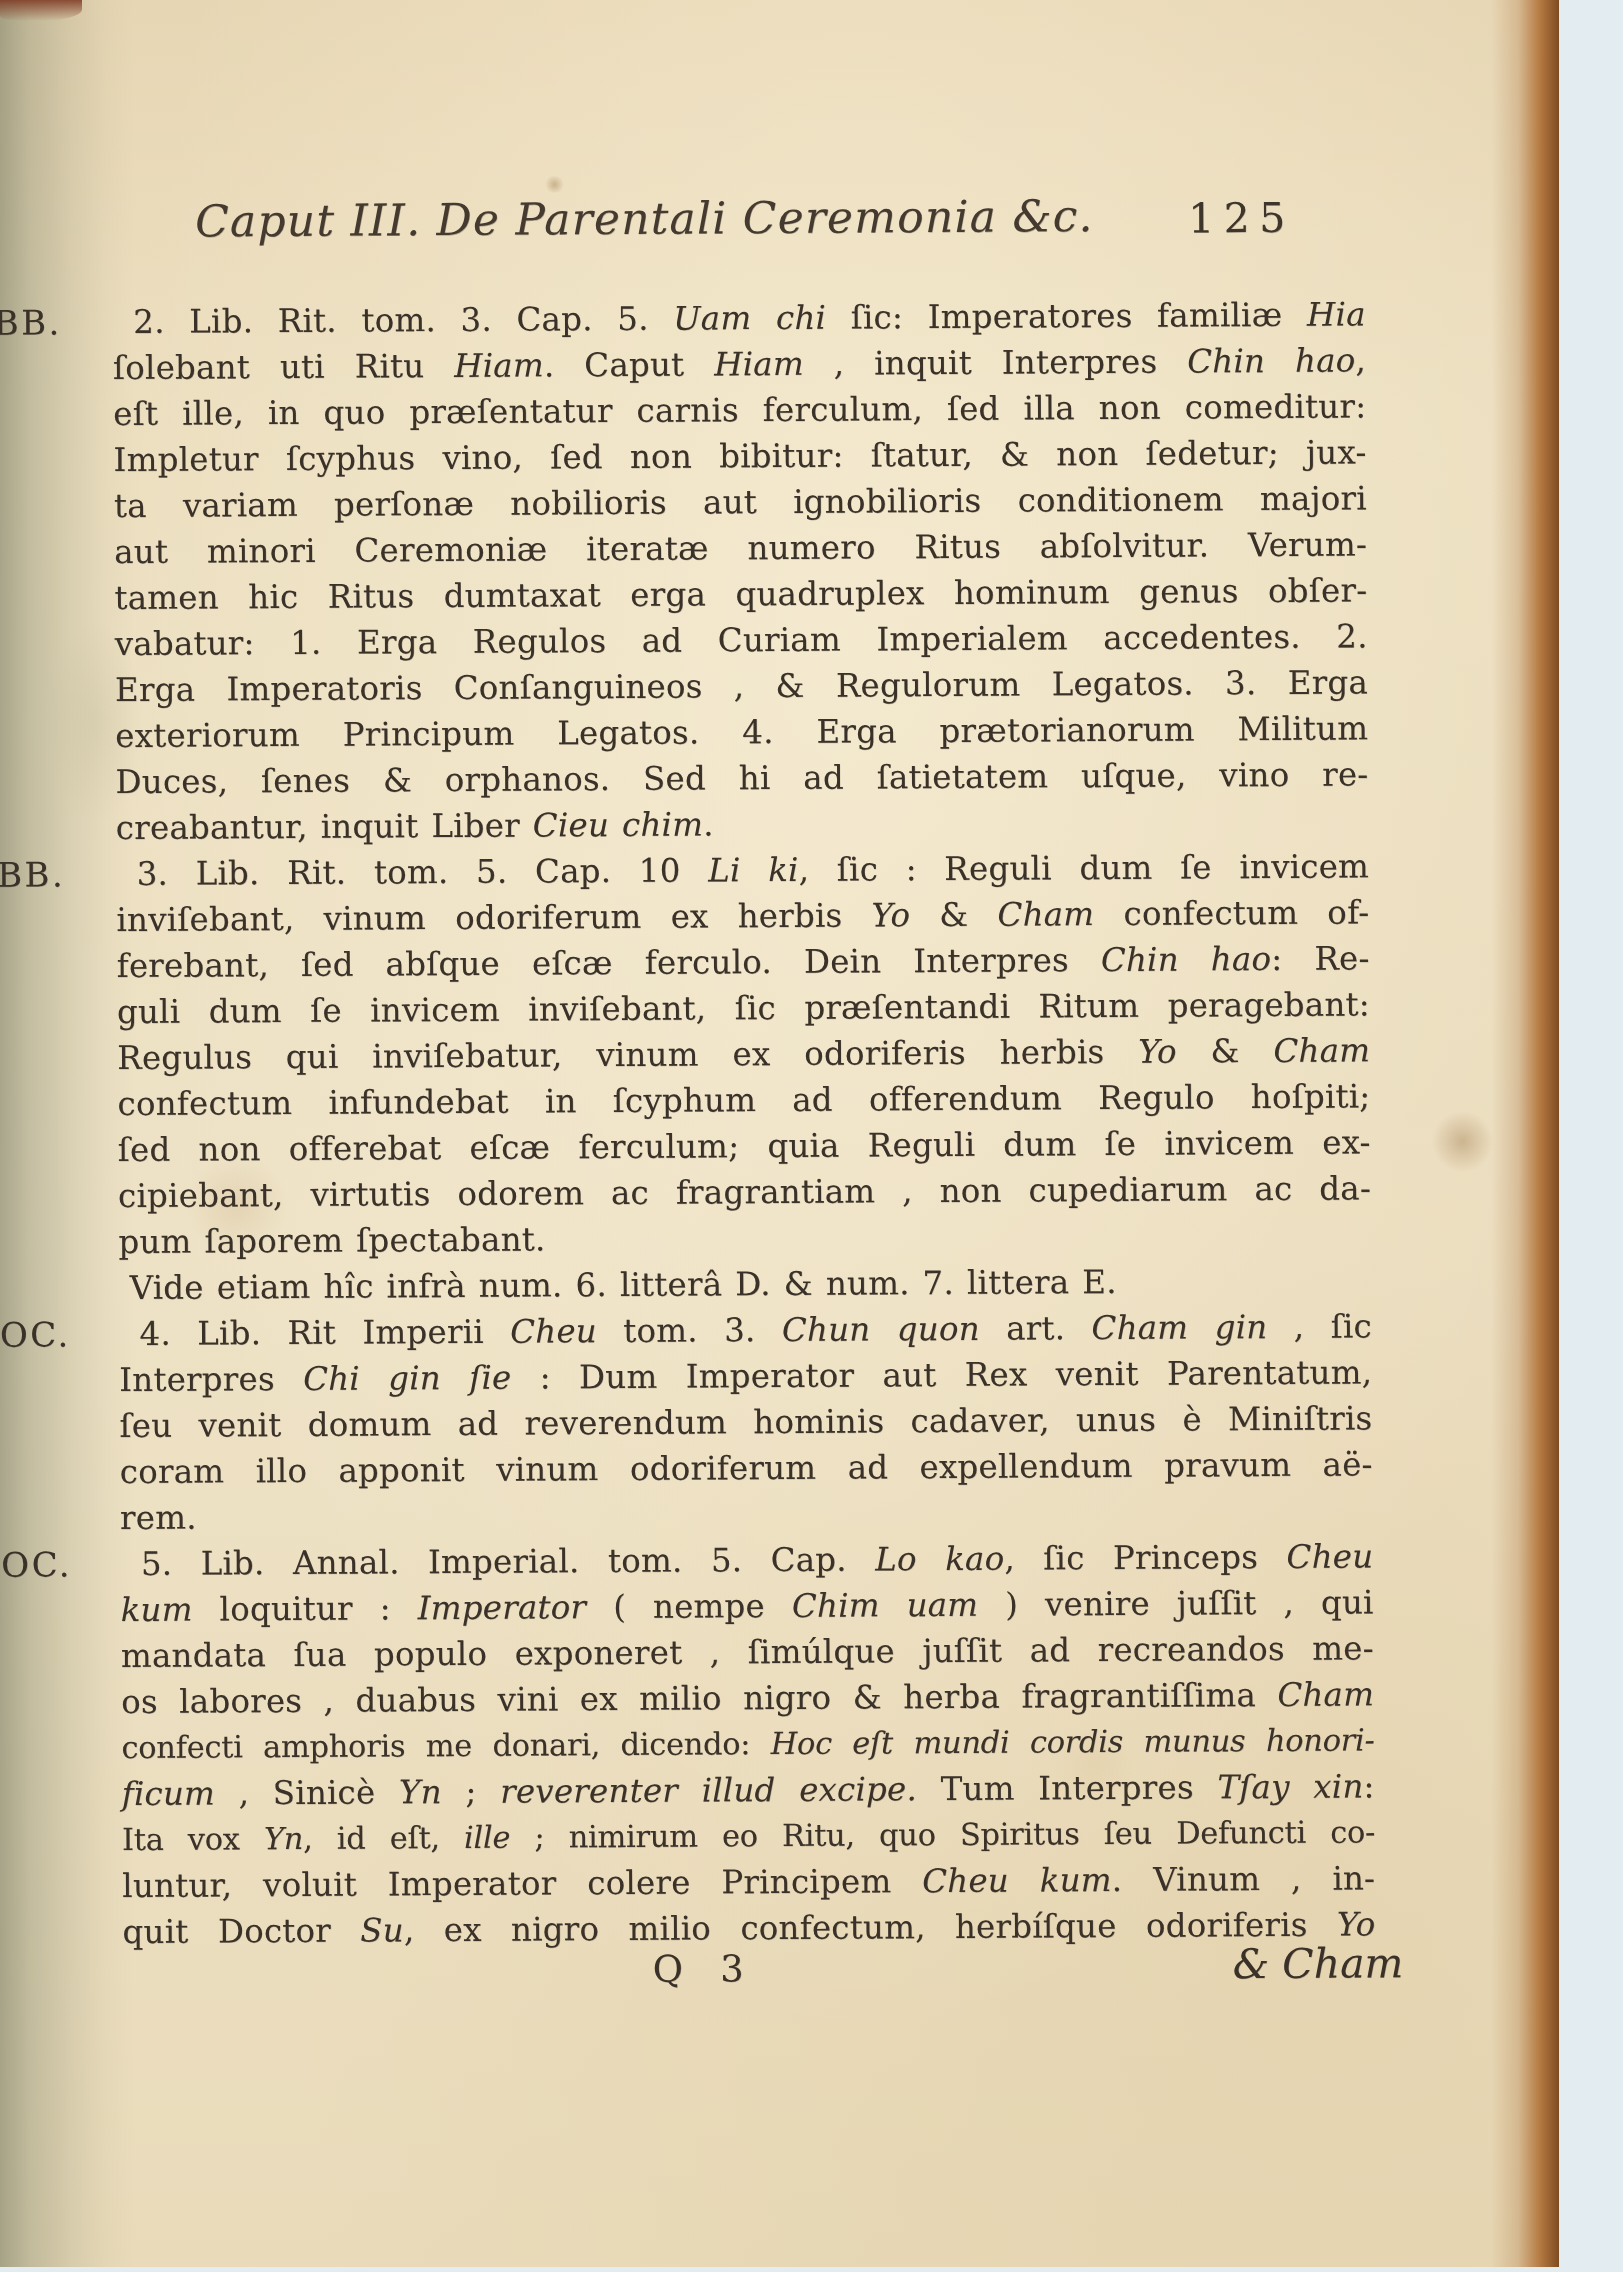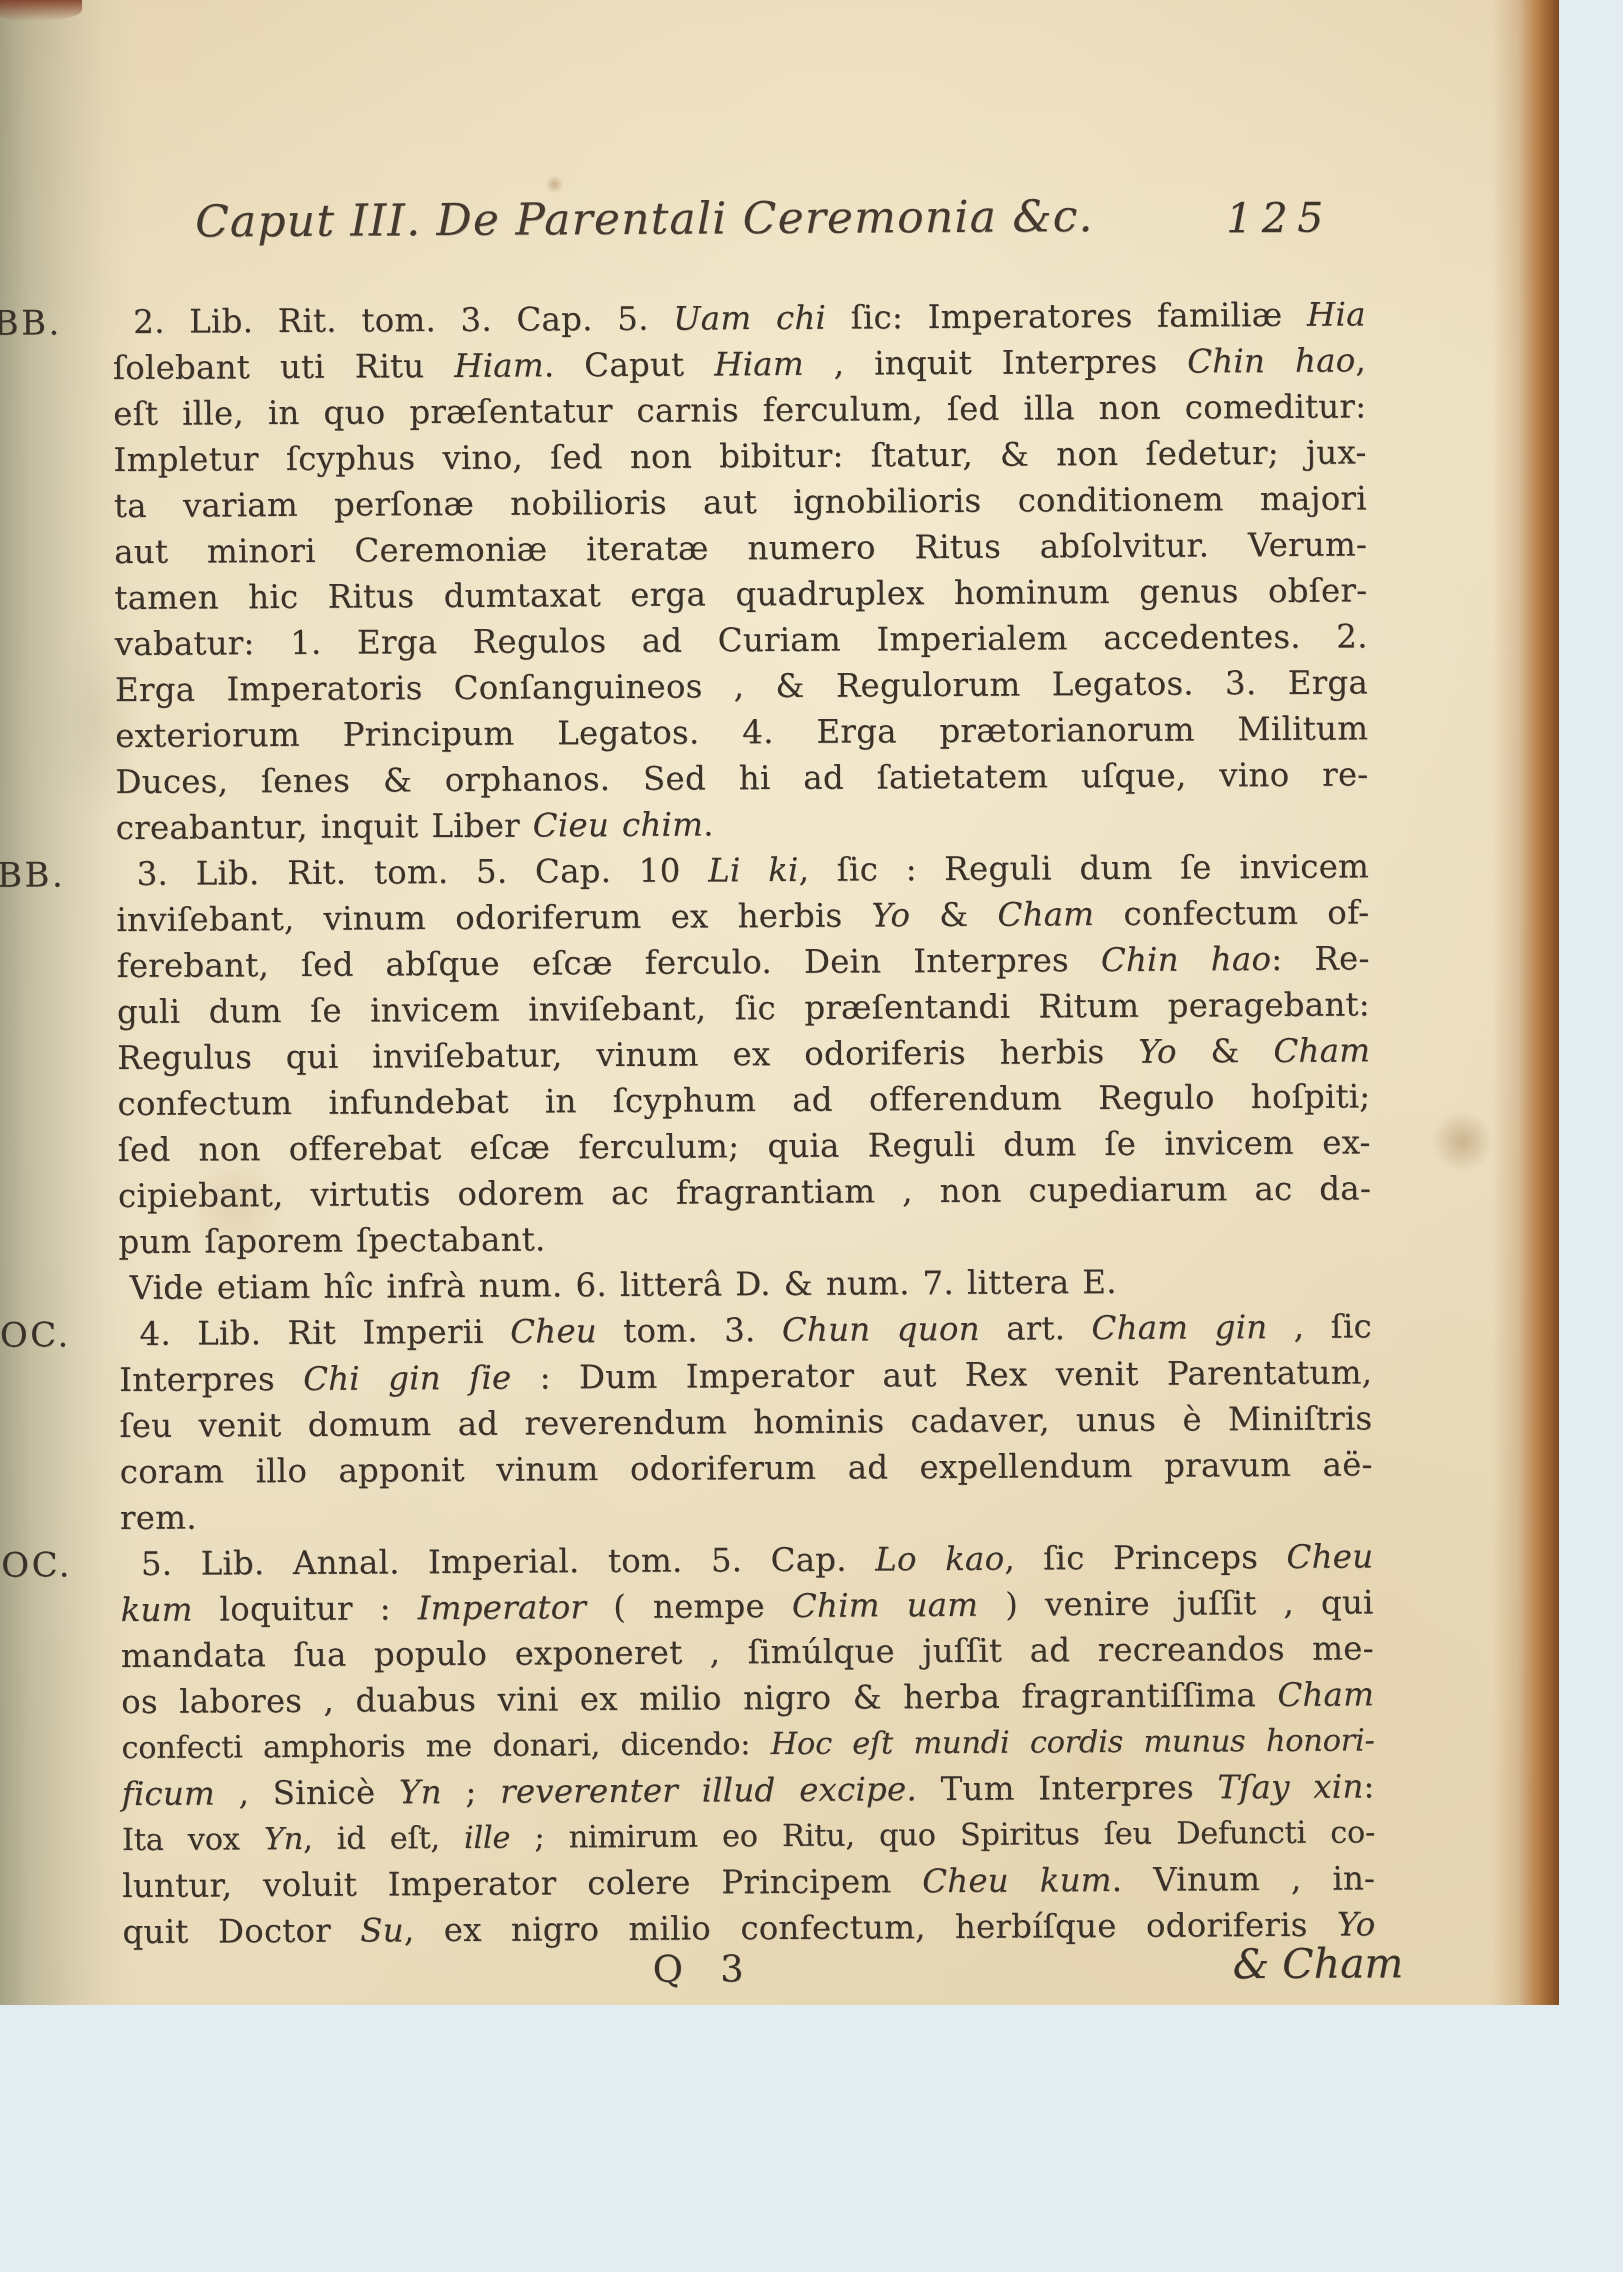--- a/index.html
+++ b/index.html
@@ -3,21 +3,21 @@
 <meta charset="utf-8">
 <style>
   html,body{margin:0;padding:0;}
   body{
     width:1624px;height:2273px;overflow:hidden;position:relative;
     background:#e3ecf0;
     font-family:"DejaVu Serif", serif;
   }
   
   .page{
-    position:absolute;left:0;top:0;width:1559px;height:2005px;
+    position:absolute;left:0;top:0;width:1559px;height:2267px;
     background:
       radial-gradient(ellipse at 55% 28%, rgba(255,248,226,0.40), rgba(255,248,226,0) 62%),
       radial-gradient(ellipse at 85% 85%, rgba(208,178,126,0.20), rgba(208,178,126,0) 55%),
       linear-gradient(180deg,#e7d6b4 0%,#ecdfc0 18%,#eee2c6 55%,#e9dbba 100%);
   }
   .gutter-shadow{
     position:absolute;left:0;top:0;width:135px;height:100%;
     background:linear-gradient(90deg,
       rgba(100,106,82,0.50) 0%,
       rgba(134,136,108,0.40) 22%,
@@ -56,22 +56,22 @@
     position:absolute;left:0;top:0;width:1559px;height:2273px;
     transform:rotate(-0.35deg);transform-origin:50% 45%;
     color:#3a3129;
   }
   .header-title{
     position:absolute;left:200px;top:192px;
     font-style:italic;font-size:44px;letter-spacing:1.2px;white-space:nowrap;
     color:#443a2f;text-shadow:0.5px 0.6px 0.6px rgba(68,58,47,0.35);
   }
   .page-number{
-    position:absolute;left:1231px;top:197px;
-    font-style:italic;font-size:41px;letter-spacing:9.5px;
+    position:absolute;left:1193px;top:197px;
+    font-size:41px;letter-spacing:9.5px;
     color:#3e352b;text-shadow:0.5px 0.6px 0.6px rgba(68,58,47,0.35);text-align:right;
   }
   .body-text{
     position:absolute;left:117px;top:295px;width:1253px;
     text-shadow:0.4px 0.5px 0.6px rgba(58,49,41,0.30);
   }
   .line{
     position:relative;height:46px;line-height:46px;
     font-size:32.5px;letter-spacing:0.2px;word-spacing:2.4px;
   }

